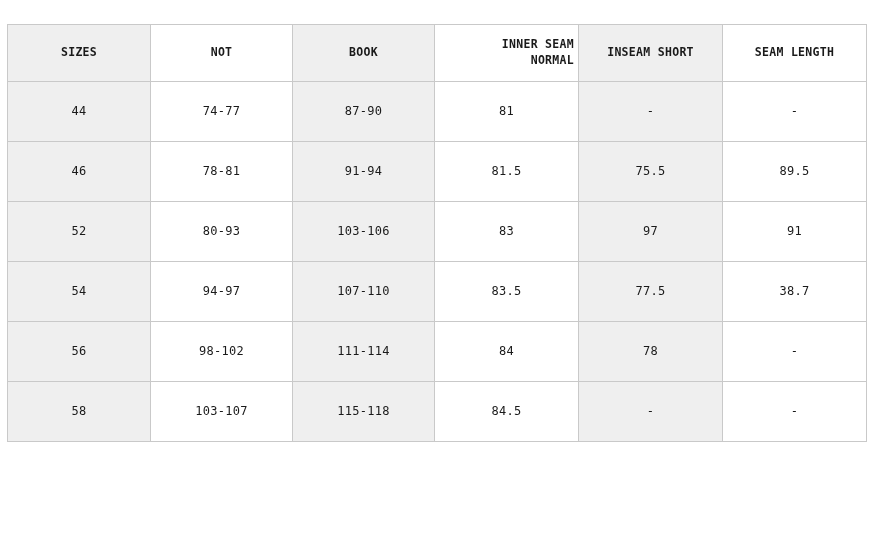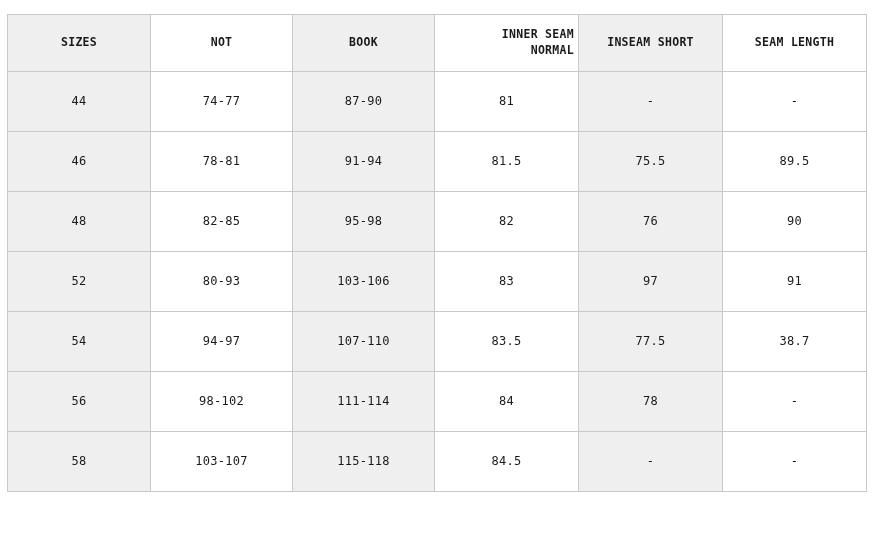--- a/index.html
+++ b/index.html
@@ -16,21 +16,21 @@
   .sheet {
     position: relative;
     width: 875px;
     height: 556px;
     background: #ffffff;
     box-sizing: border-box;
   }
   table.size-table {
     position: absolute;
     left: 7px;
-    top: 14px;
+    top: 24px;
     width: 859px;
     border-collapse: collapse;
     table-layout: fixed;
     background: #ffffff;
   }
   table.size-table col.c1 { width: 143px; }
   table.size-table col.c2 { width: 142px; }
   table.size-table col.c3 { width: 142px; }
   table.size-table col.c4 { width: 144px; }
   table.size-table col.c5 { width: 144px; }
@@ -106,28 +106,20 @@
       </tr>
       <tr>
         <td class="shade">46</td>
         <td class="plain">78-81</td>
         <td class="shade">91-94</td>
         <td class="plain">81.5</td>
         <td class="shade">75.5</td>
         <td class="plain">89.5</td>
       </tr>
       <tr>
-        <td class="shade">48</td>
-        <td class="plain">82-85</td>
-        <td class="shade">95-98</td>
-        <td class="plain">82</td>
-        <td class="shade">76</td>
-        <td class="plain">90</td>
-      </tr>
-      <tr>
         <td class="shade">52</td>
         <td class="plain">80-93</td>
         <td class="shade">103-106</td>
         <td class="plain">83</td>
         <td class="shade">97</td>
         <td class="plain">91</td>
       </tr>
       <tr>
         <td class="shade">54</td>
         <td class="plain">94-97</td>

